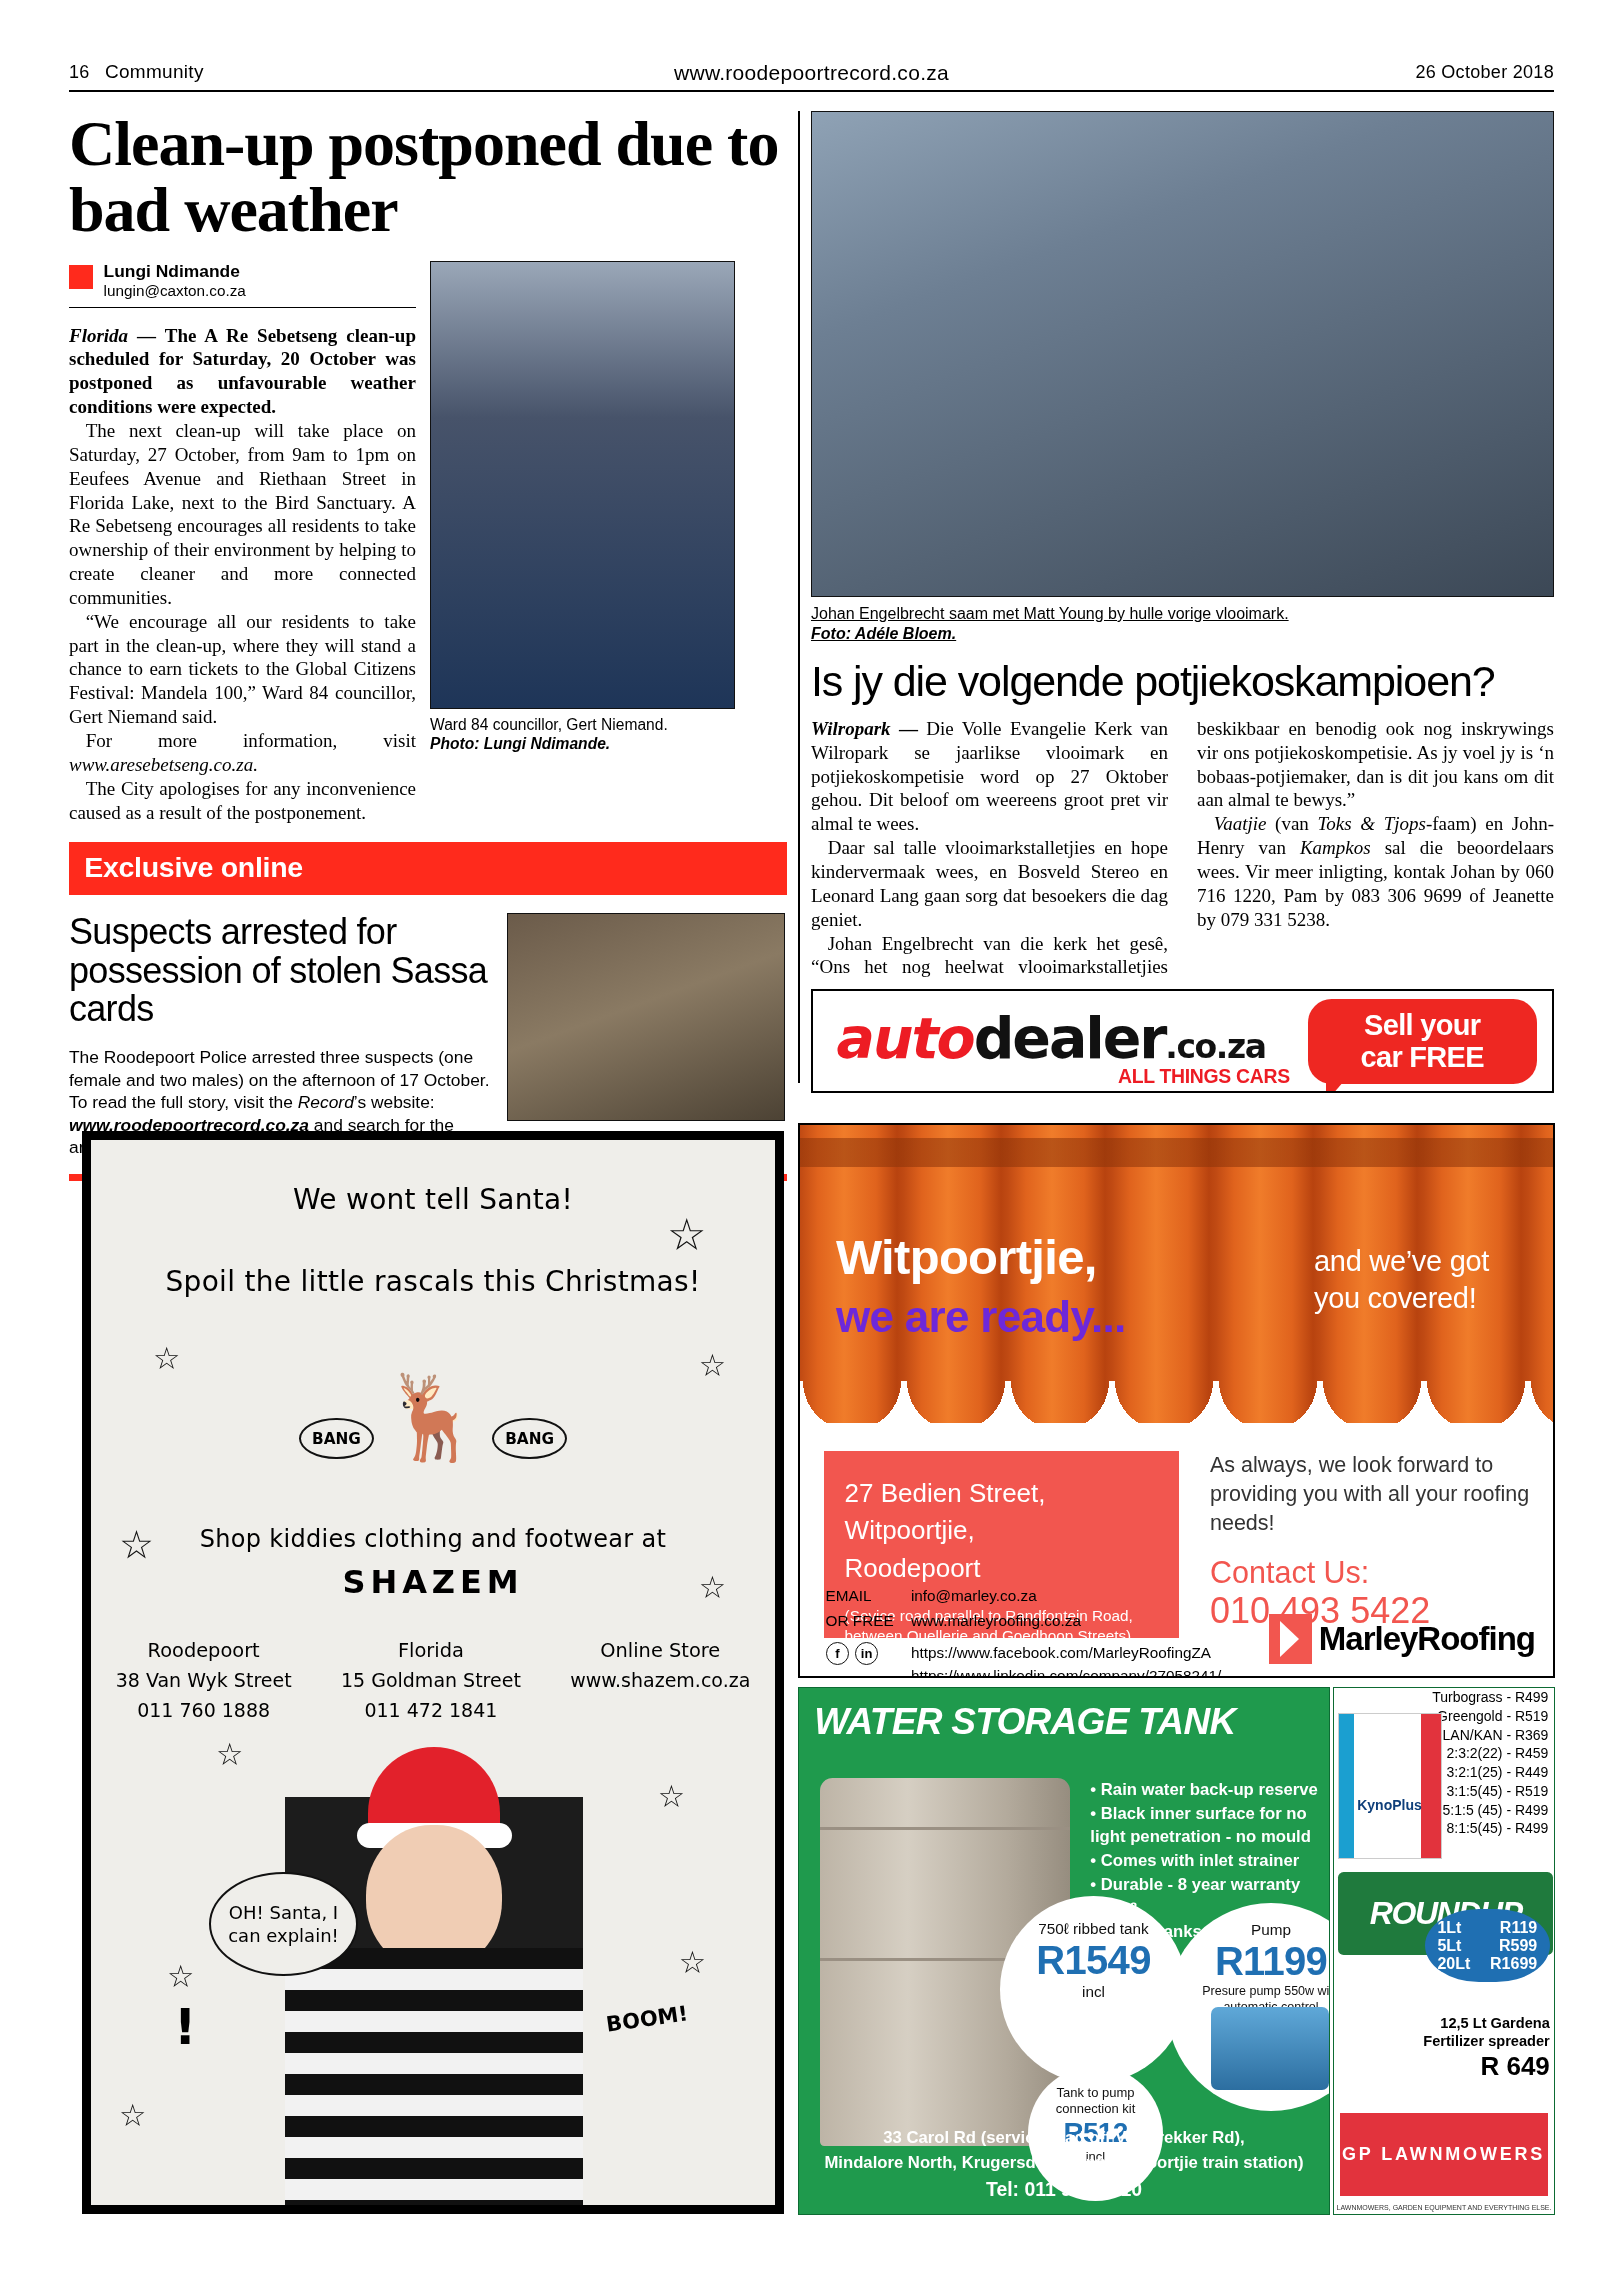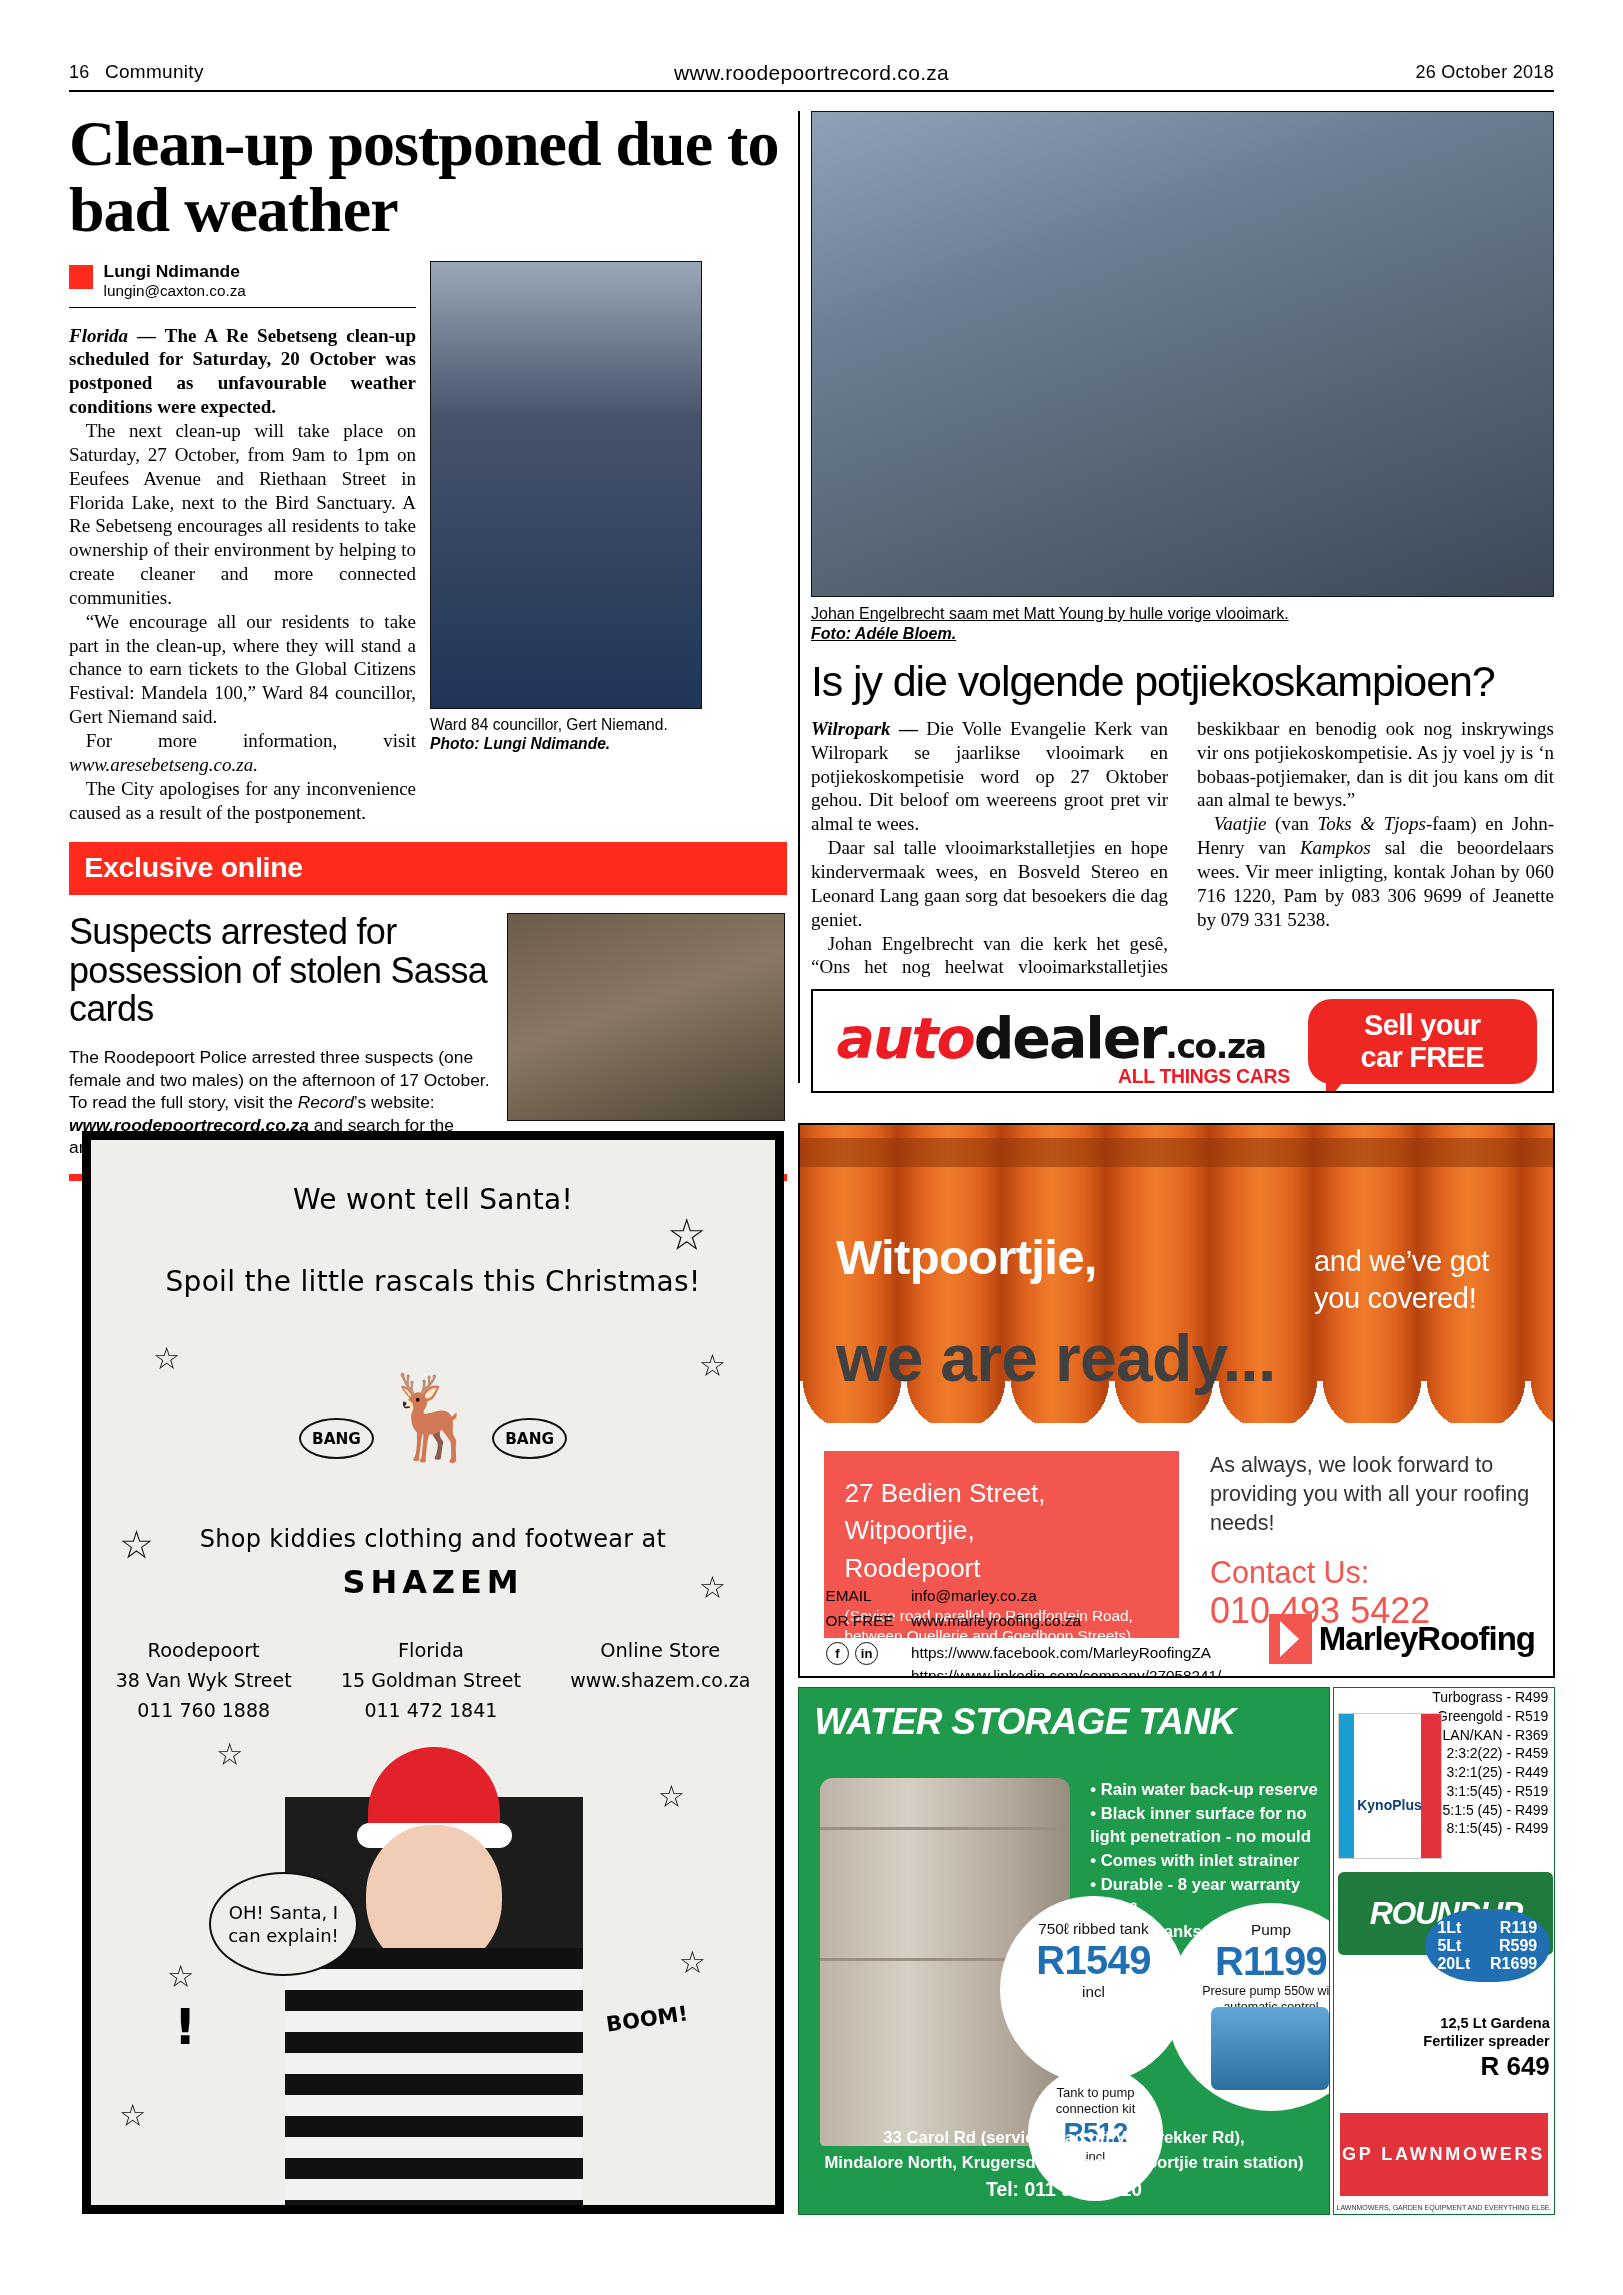--- a/index.html
+++ b/index.html
@@ -53,21 +53,21 @@
     font-size: 19px;
     line-height: 1.255;
     text-align: justify;
   }
   .bodytext p { text-indent: 16.7px; }
   .bodytext p.lede { text-indent: 0; font-weight: 700; }
   .bodytext i { font-style: italic; }
 
   .story-wrap { display: flex; gap: 14px; }
   .story-wrap .text { width: 347px; }
-  .story-wrap .figure { width: 272px; }
+  .story-wrap .figure { width: 305px; }
 
   .photo {
     width: 100%;
     background: #5b6b84;
     position: relative;
     overflow: hidden;
     border: 0.7px solid #111;
   }
   .cap { font-size: 15.6px; line-height: 1.22; margin-top: 6.2px; }
   .cap .credit { font-weight: 700; font-style: italic; }
@@ -198,21 +198,21 @@
     opacity:.55;
   }
   .tile-bottom{
     position:absolute; left:0; bottom:-1.4px; width: 100%; height: 43px;
     background: #fff;
     -webkit-mask-image: radial-gradient(circle at 52px 0, transparent 49px, #000 49px);
     mask-image: radial-gradient(circle at 52px 0, transparent 49px, #000 49px);
     -webkit-mask-size: 104px 100%; mask-size: 104px 100%;
   }
   .witp-t1{ position:absolute; left: 36px; top: 104px; color:#fff; font-size: 49px; font-weight:700; letter-spacing:-0.7px;}
-  .witp-t2{ position:absolute; left: 36px; top: 167px; color:#404040; font-size: 66px; font-weight:700; letter-spacing:-0.7px;margin-top:28px;}
+  .witp-t2{ position:absolute; left: 36px; top: 167px; color:#6d28d9; font-size: 44px; font-weight:700; letter-spacing:-0.7px;}
   .witp-t3{ position:absolute; left: 514px; top: 118px; color:#fff; font-size: 29px; line-height:1.28; letter-spacing:-0.3px;}
   .addr-box{
     position:absolute; left: 23.6px; top: 326px; width: 355px; height: 187px;
     background:#f2564f; color:#fff; padding: 23.6px 21px;
   }
   .addr-box .big{ font-size: 26px; line-height: 1.45; }
   .addr-box .small{ font-size: 15.3px; line-height:1.35; margin-top: 18px;}
   .right-copy{ position:absolute; left: 410px; top: 326px; width: 326px;}
   .right-copy .lead{ font-size: 21.5px; line-height:1.36; color:#333;}
   .right-copy .cu{ color:#f2564f; font-size: 30.5px; margin-top: 16.7px;}

